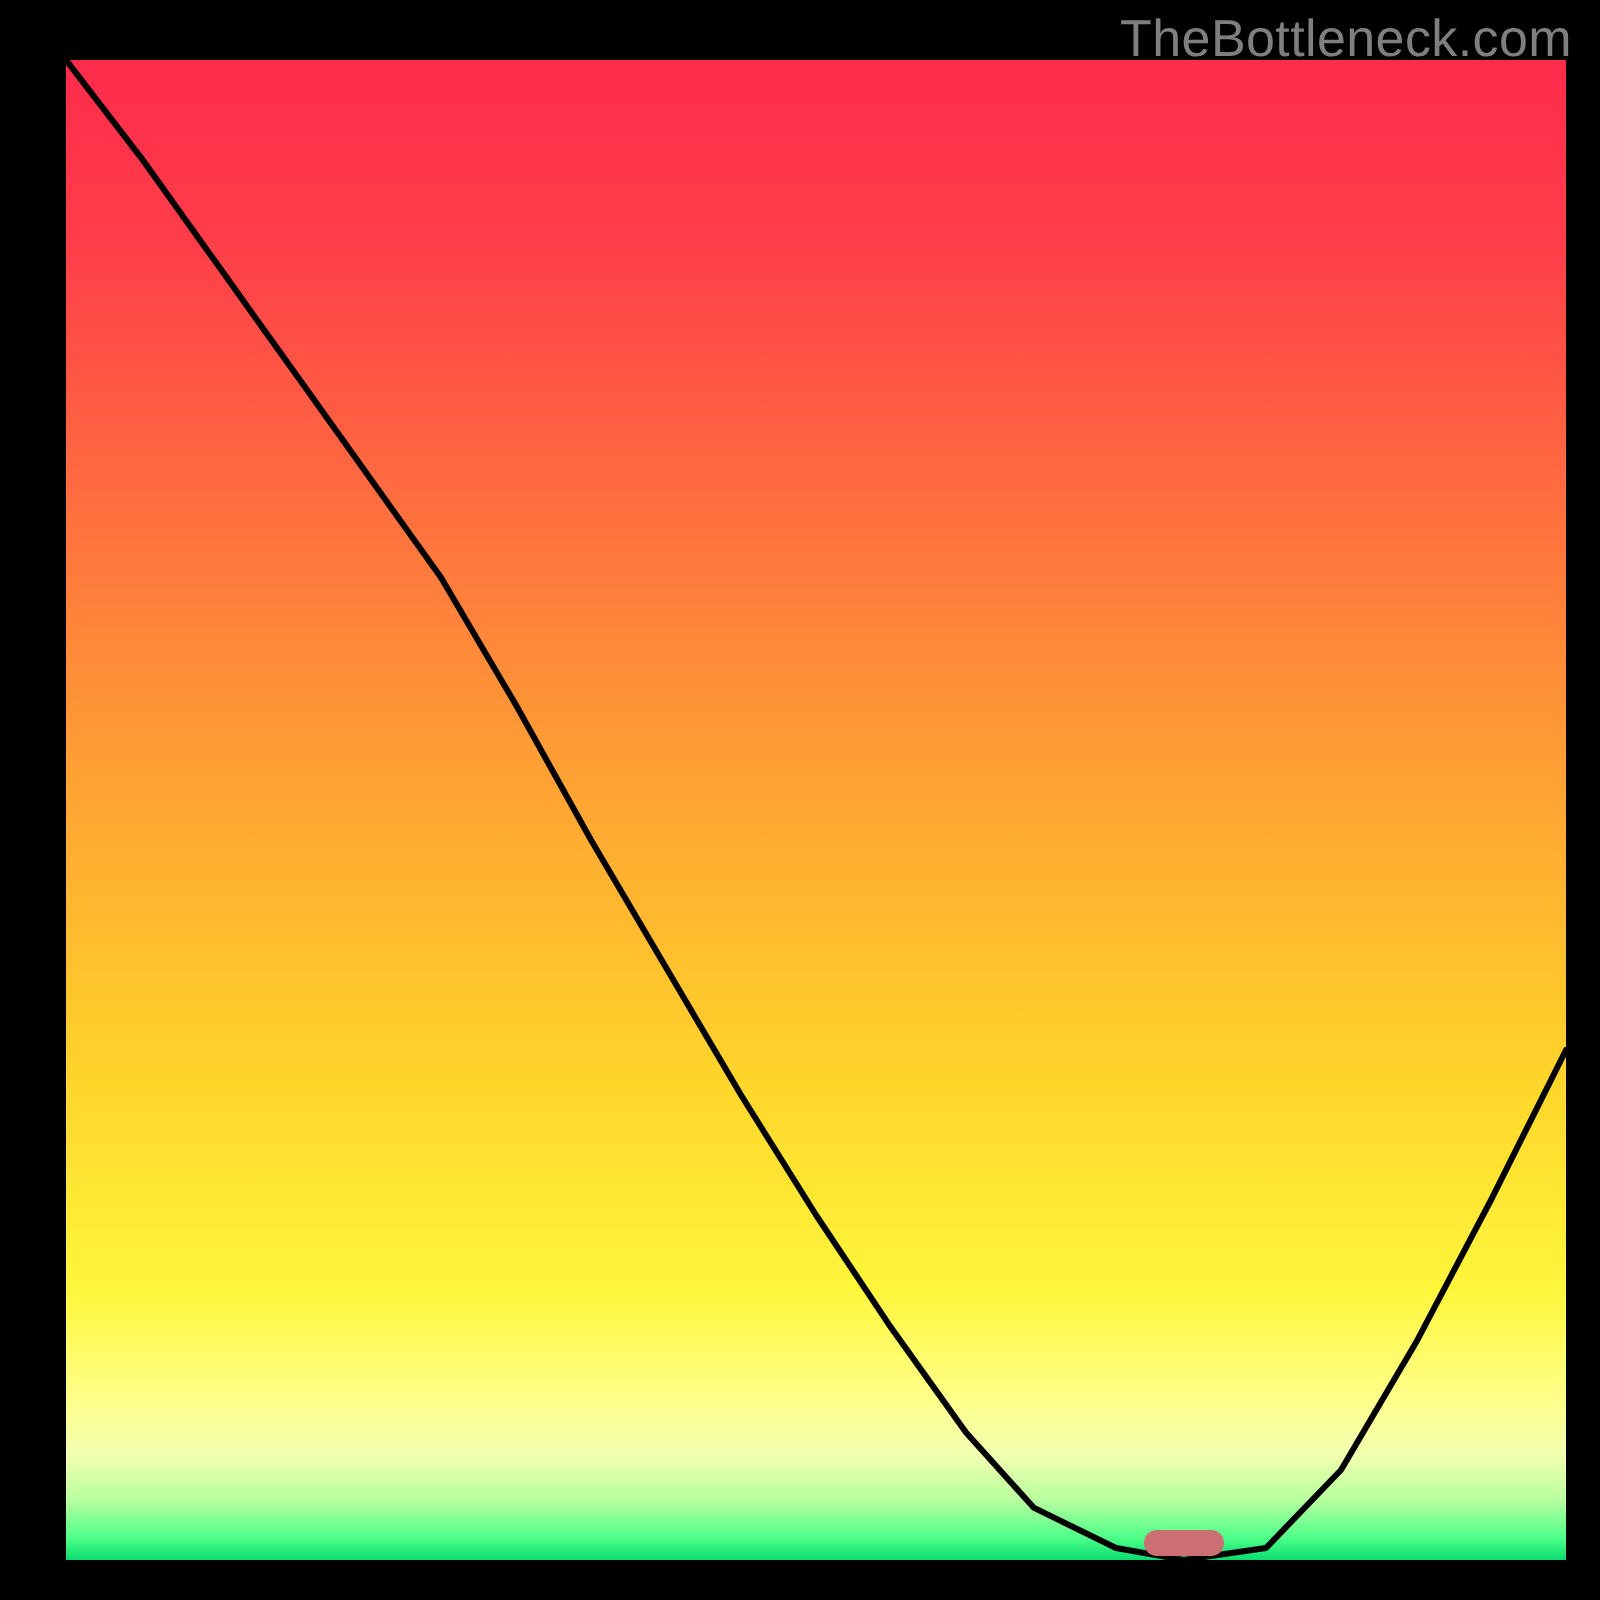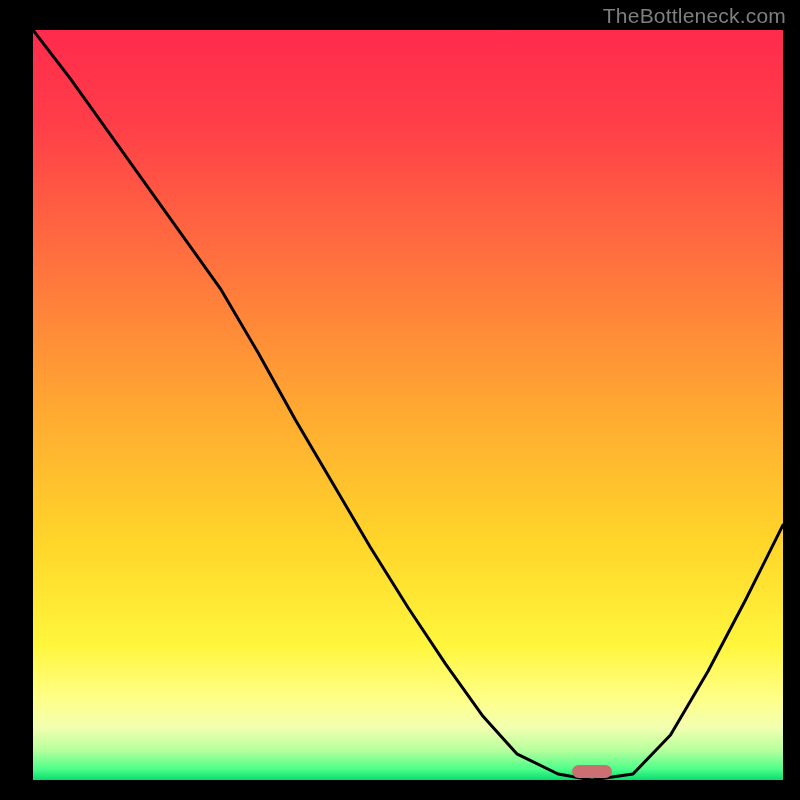--- a/index.html
+++ b/index.html
@@ -14,21 +14,21 @@
     position: relative;
     width: 800px;
     height: 800px;
     background: #000;
   }
   .watermark {
     position: absolute;
     top: 4px;
     right: 14px;
     font-family: Arial, Helvetica, sans-serif;
-    font-size: 21px;
+    font-size: 26px;
     font-weight: 500;
     color: #7f7f7f;
     letter-spacing: 0.2px;
   }
   .plot {
     position: absolute;
     left: 33px;
     top: 30px;
     width: 750px;
     height: 750px;

